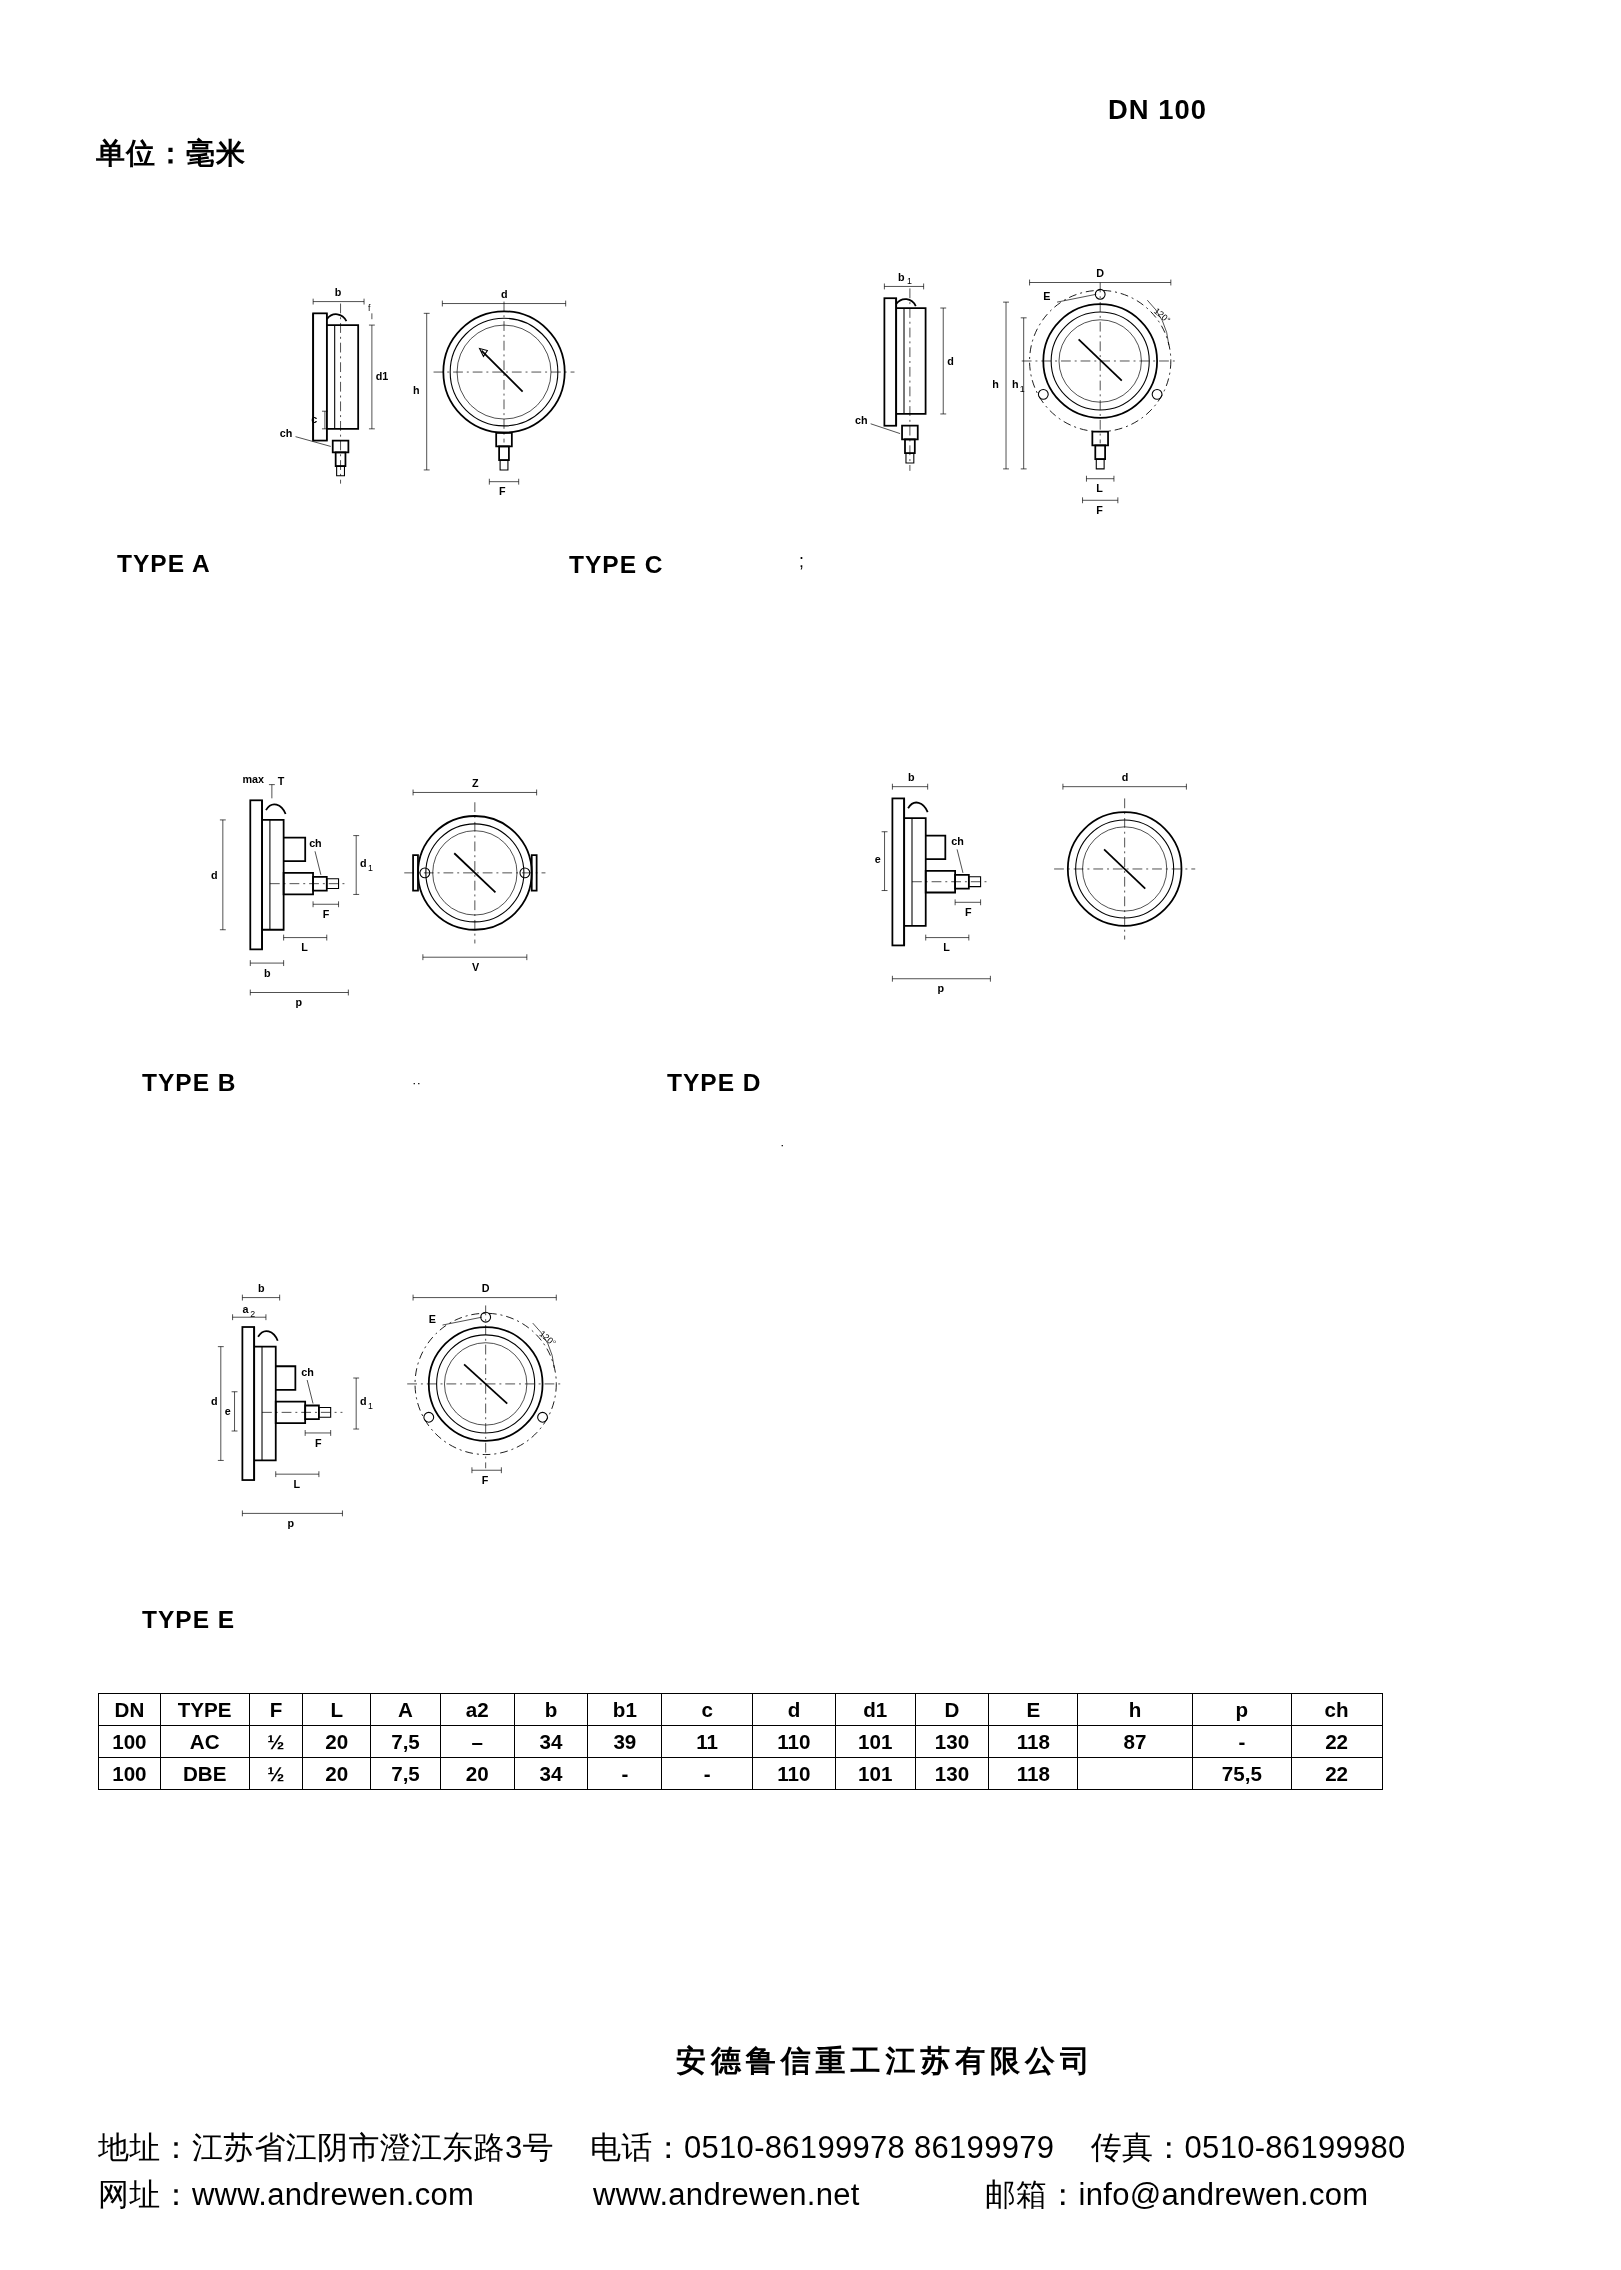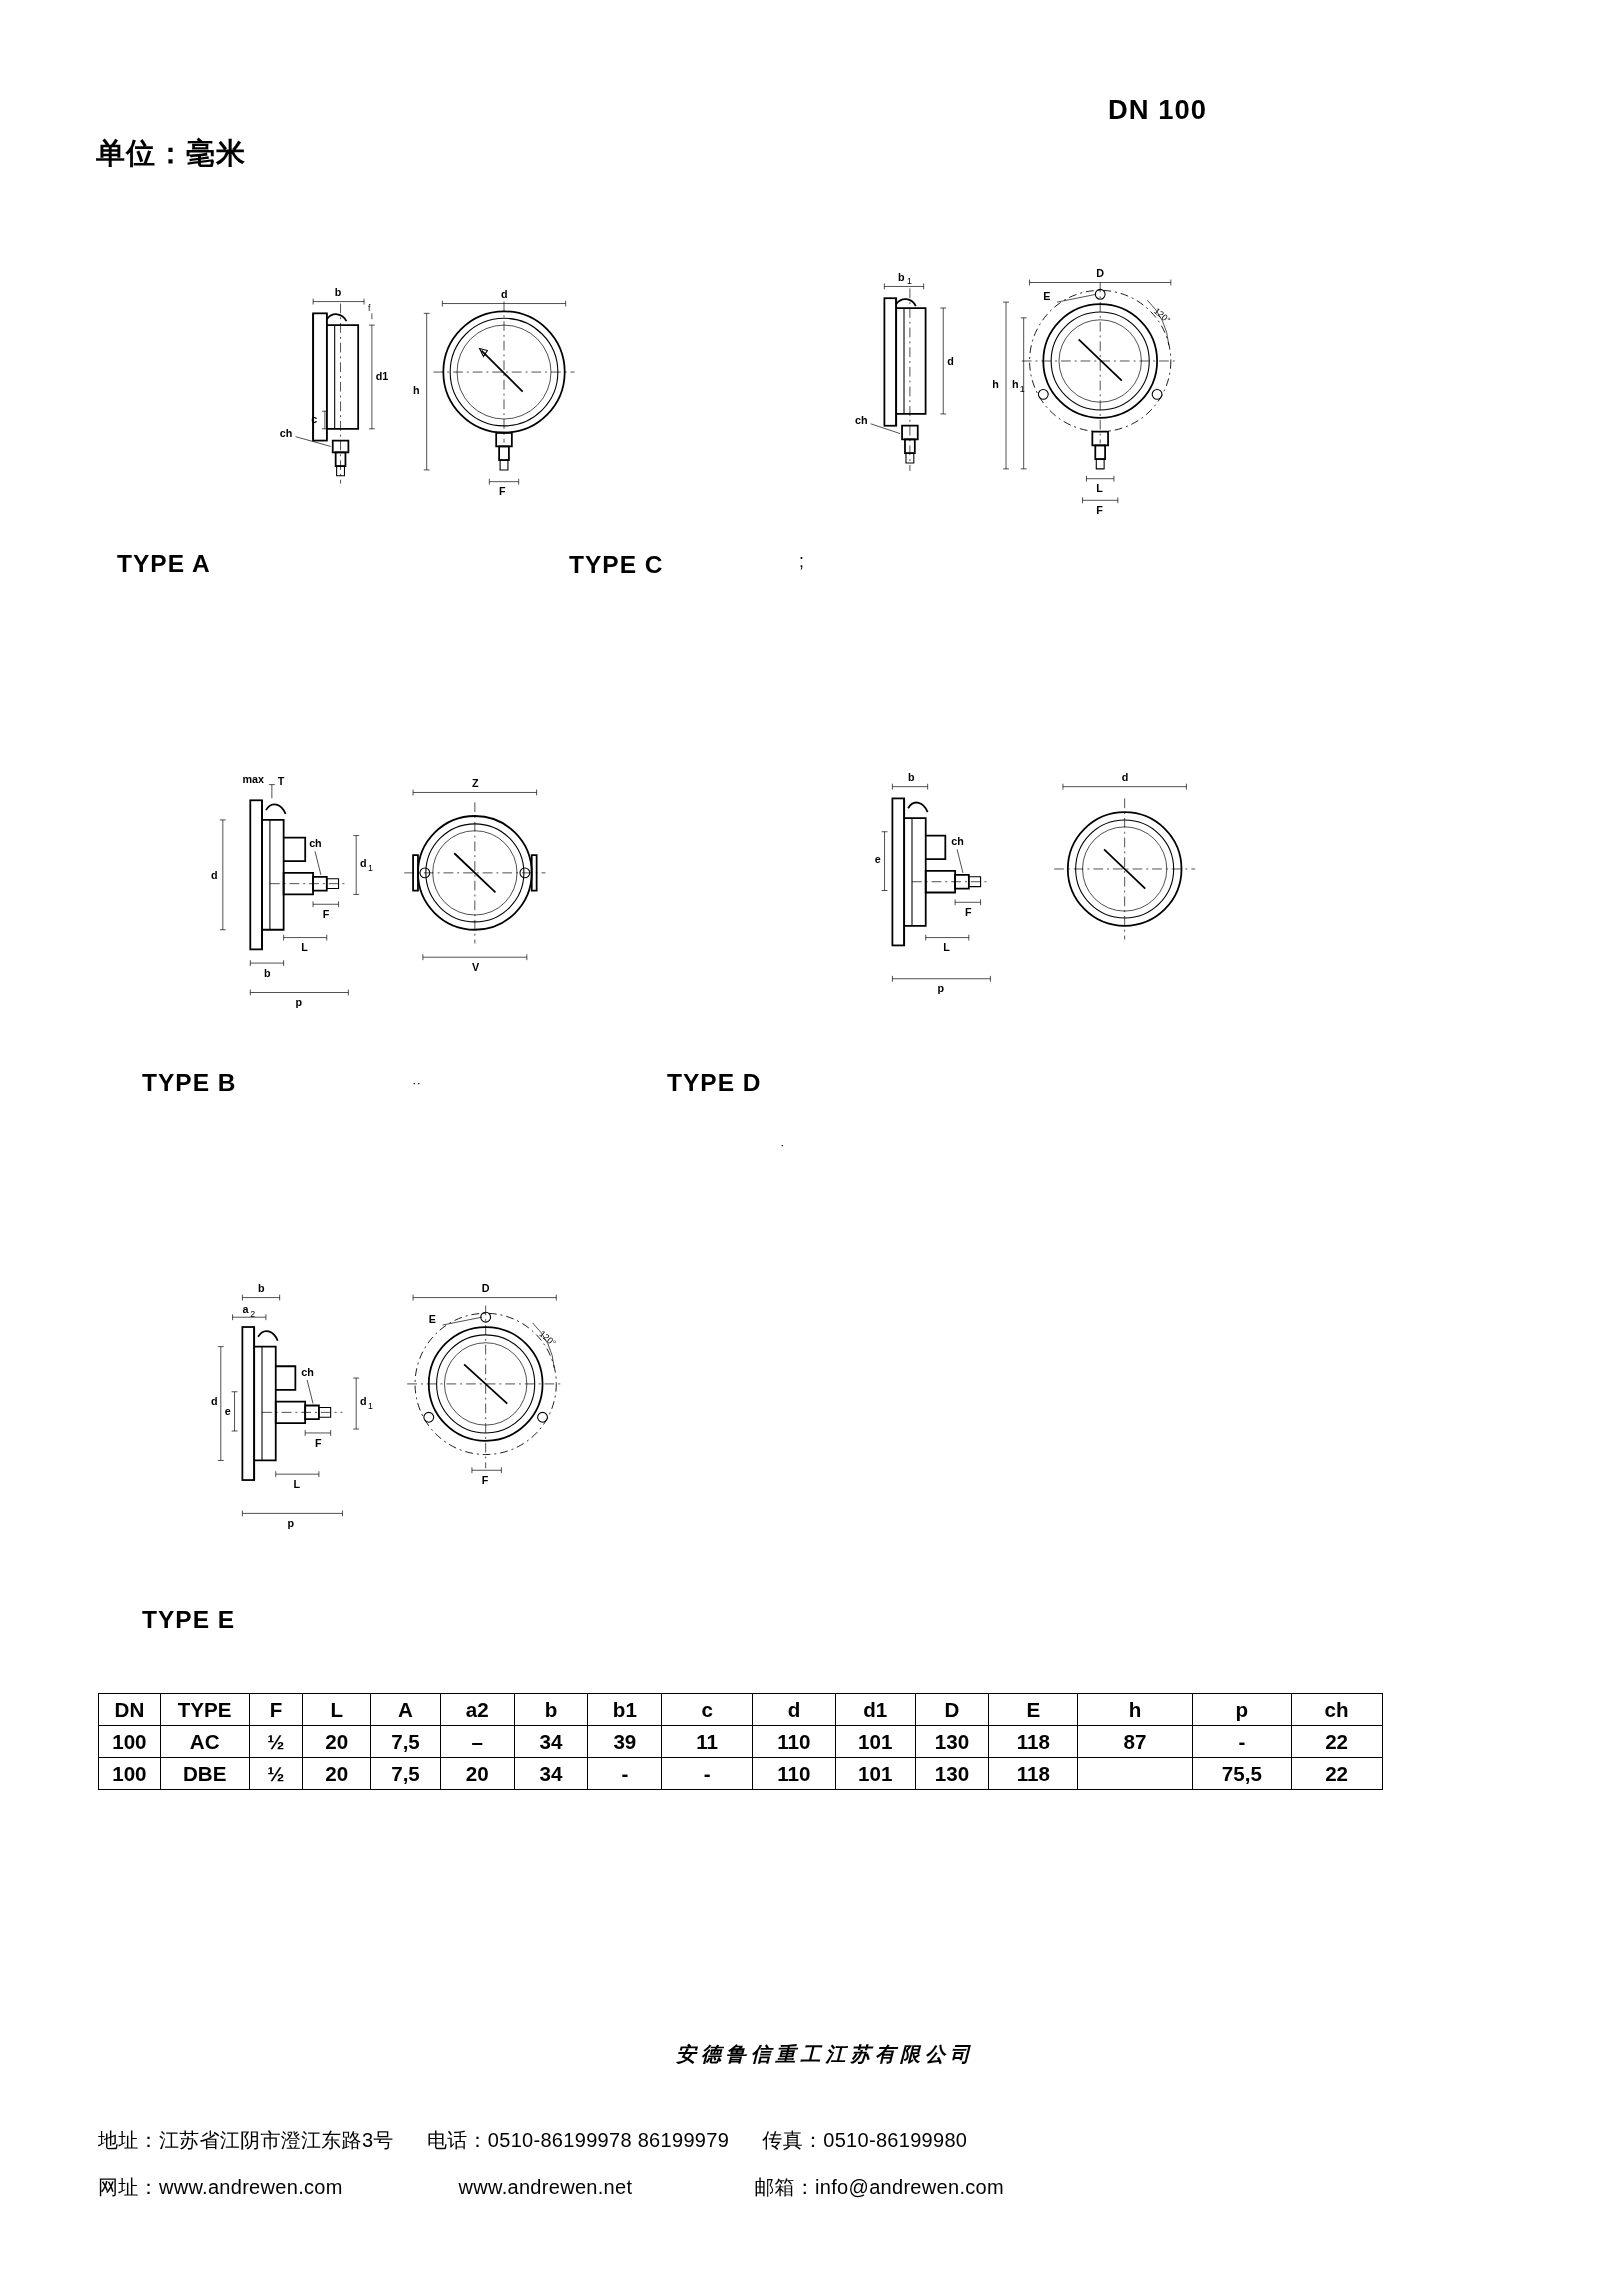--- a/index.html
+++ b/index.html
@@ -106,28 +106,27 @@
     font-weight: bold;
     color: #2b3a8f;
     letter-spacing: 1px;
     font-family: "Liberation Sans", sans-serif;
     transform: scaleX(1.04);
     transform-origin: left top;
   }
   .company {
     position: absolute;
     left: 676px; top: 2041px;
-    font-size: 20px;
+    font-size: 30px;
     font-weight: bold;
     letter-spacing: 4.9px;
-    font-style: italic;
   }
   .contact-line {
     position: absolute;
-    font-size: 20px;
+    font-size: 31px;
     letter-spacing: 0.3px;
     white-space: nowrap;
   }
   .cl1 { left: 98px; top: 2127px; }
   .cl2 { left: 98px; top: 2174px; }
   .seg { display:inline-block; }
 </style>
 </head>
 <body>
 

